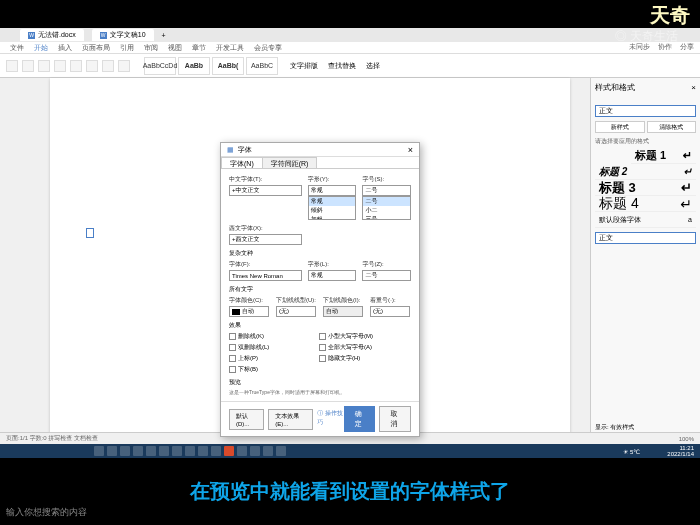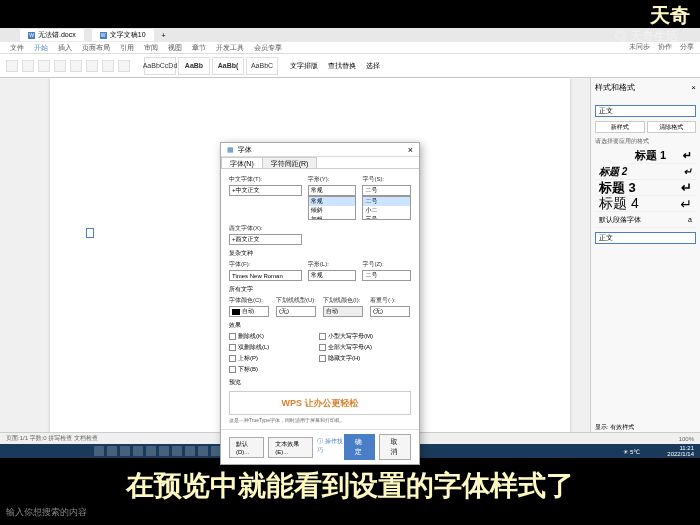--- a/index.html
+++ b/index.html
@@ -63,21 +63,21 @@
 .panel-select { width: 100%; height: 12px; border: 1px solid #4a7fc7; font-size: 7px; padding: 0 3px; margin-top: 4px; }
 .panel-bottom { position: absolute; bottom: 4px; left: 4px; right: 4px; font-size: 6px; }
 .panel-bottom-row { display: flex; align-items: center; gap: 3px; margin-top: 3px; }
 
 .status-bar { position: absolute; bottom: 14px; left: 0; right: 0; height: 12px; background: #f0f0f0; border-top: 1px solid #ccc; font-size: 6px; display: flex; align-items: center; padding: 0 6px; justify-content: space-between; color: #666; }
 .taskbar { position: absolute; bottom: 0; left: 0; right: 0; height: 14px; background: #1a3a5c; display: flex; align-items: center; padding: 0 4px; gap: 3px; }
 .tb-icon { width: 10px; height: 10px; background: rgba(255,255,255,0.2); border-radius: 1px; }
 .tb-time { position: absolute; right: 6px; color: #fff; font-size: 6px; text-align: right; }
 .tb-weather { position: absolute; right: 60px; color: #fff; font-size: 6px; }
 
-.subtitle { position: absolute; bottom: 20px; left: 0; right: 0; text-align: center; color: #fef9c3; font-size: 28px; font-weight: bold; text-shadow: 1px 1px 2px #000; z-index: 200; }
+.subtitle { position: absolute; bottom: 20px; left: 0; right: 0; text-align: center; color: #0ea5e9; font-size: 20px; font-weight: bold; text-shadow: 1px 1px 2px #000; z-index: 200; }
 .search-hint { position: absolute; bottom: 6px; left: 6px; color: #888; font-size: 9px; z-index: 200; }
 </style>
 </head>
 <body>
 
 <div class="watermark">天奇</div>
 <div class="watermark2">◎ 天奇生活</div>
 
 <div class="video-frame">
 
@@ -247,21 +247,20 @@
             <span class="chk"></span>
             <span>隐藏文字(H)</span>
           </div>
         <div class="effect-item">
             <span class="chk"></span>
             <span>下标(B)</span>
           </div>
       </div>
 
       <div class="section-label">预览</div>
-      <div class="preview-box">WPS 让办公更轻松</div>
       <div class="preview-note">这是一种TrueType字体，同时适用于屏幕和打印机。</div>
     </div>
 
     <div class="dialog-footer">
       <div class="footer-left">
         <span class="footer-btn">默认(D)...</span>
         <span class="footer-btn">文本效果(E)...</span>
         <span style="color:#4a7fc7">ⓘ <span>操作技巧</span></span>
       </div>
       <div class="btn-group">

